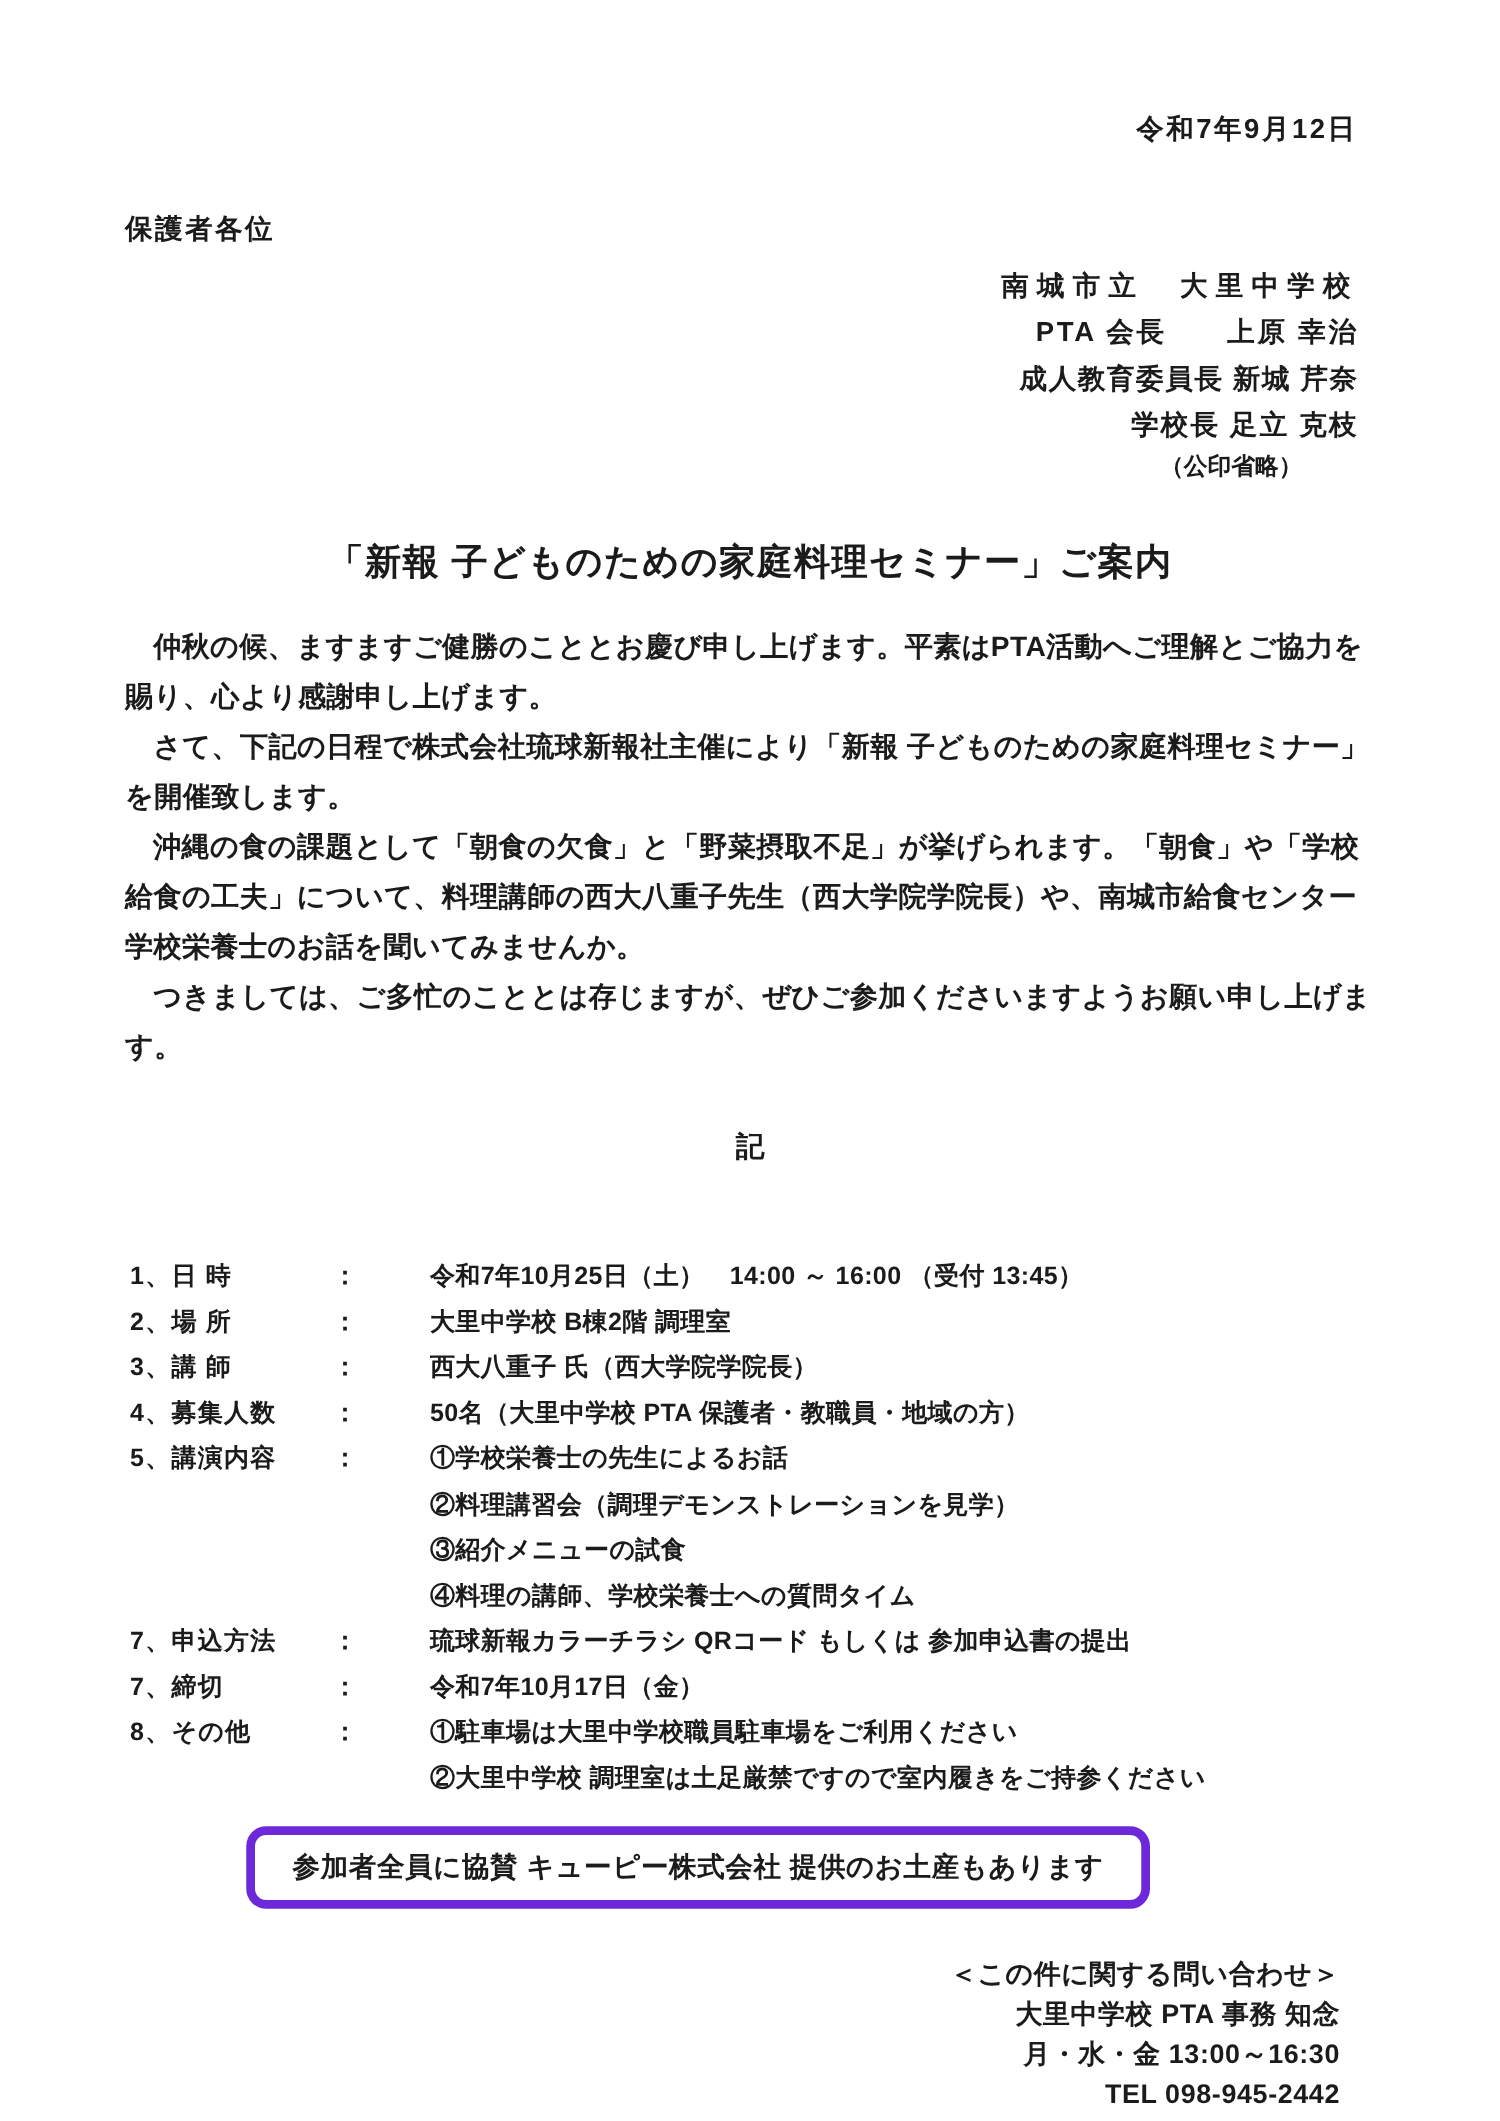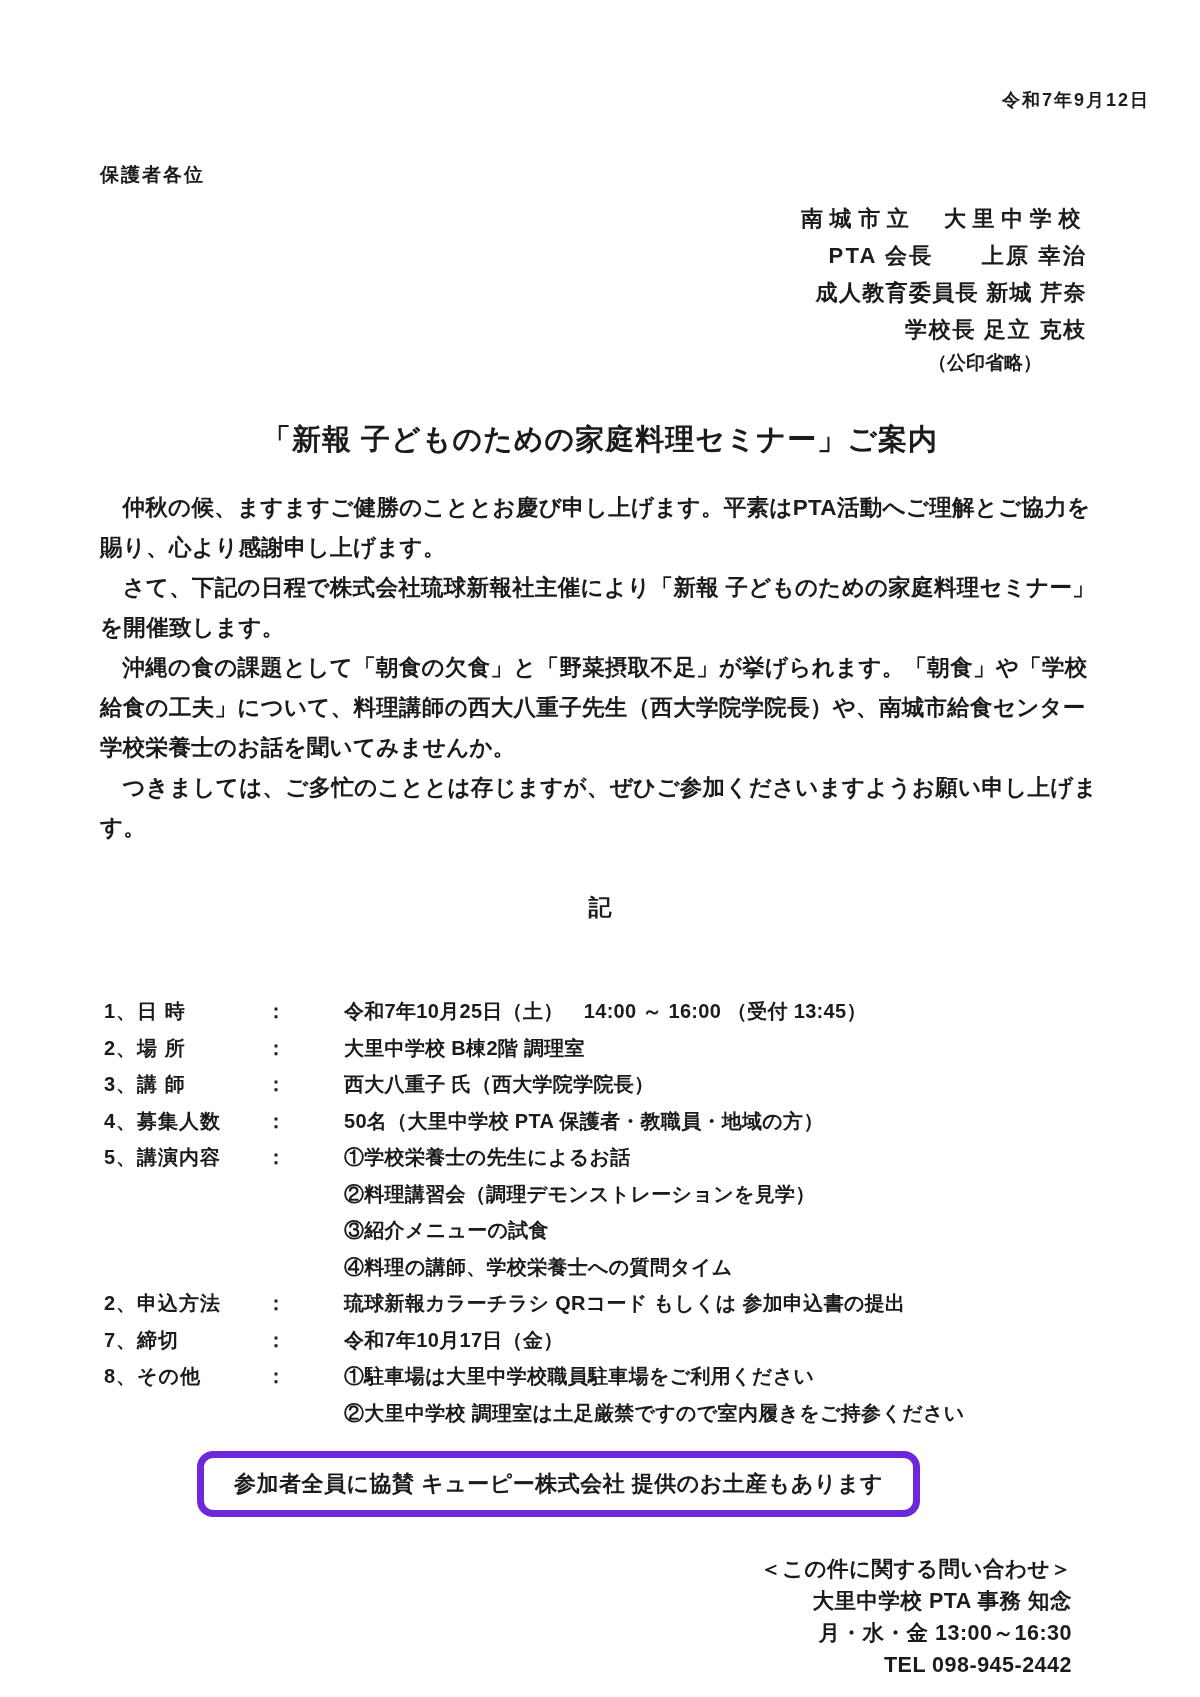--- a/index.html
+++ b/index.html
@@ -10,28 +10,28 @@
     background:#ffffff;
     color:#1b1b1b;
     font-family:"Liberation Sans", sans-serif;
     font-weight:700;
     overflow:hidden;
     box-sizing:border-box;
   }
   .date-line {
     margin-top:88px;
     text-align:right;
-    padding-right:50px;
-    font-size:18px;
+    padding-right:114px;
+    font-size:22px;
     letter-spacing:2px;
   }
   .recipient {
     margin-top:50px;
     margin-left:100px;
-    font-size:19px;
+    font-size:22px;
     letter-spacing:2px;
   }
   .sender-block {
     margin-top:12px;
     text-align:right;
     padding-right:113px;
     font-size:22px;
     line-height:37px;
   }
   .sender-line1 { letter-spacing:0.30em; }
@@ -156,21 +156,21 @@
       <span class="list-label"></span>
       <span class="list-colon"></span>
       <span class="list-value">③紹介メニューの試食</span>
     </div>
     <div class="list-row">
       <span class="list-label"></span>
       <span class="list-colon"></span>
       <span class="list-value">④料理の講師、学校栄養士への質問タイム</span>
     </div>
     <div class="list-row">
-      <span class="list-label">2、申込方法</span>
+      <span class="list-label">7、申込方法</span>
       <span class="list-colon">：</span>
       <span class="list-value">琉球新報カラーチラシ QRコード もしくは 参加申込書の提出</span>
     </div>
     <div class="list-row">
       <span class="list-label">7、締切</span>
       <span class="list-colon">：</span>
       <span class="list-value">令和7年10月17日（金）</span>
     </div>
     <div class="list-row">
       <span class="list-label">8、その他</span>

